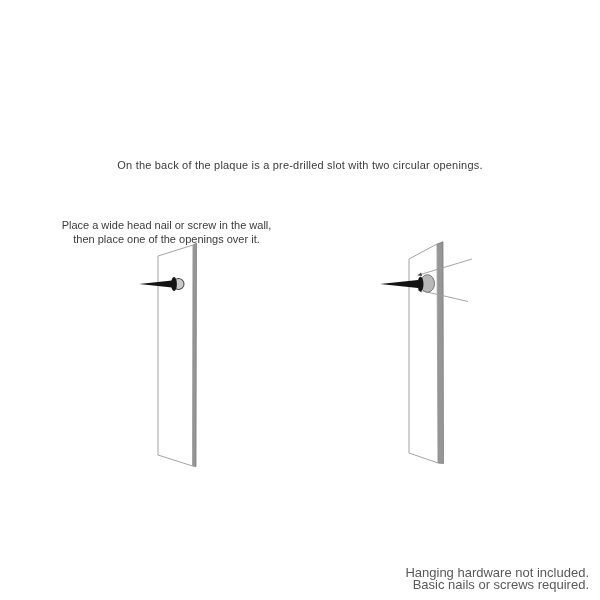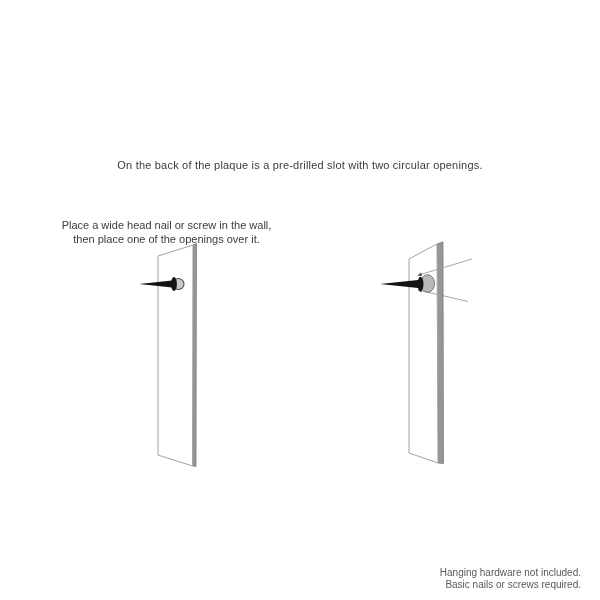--- a/index.html
+++ b/index.html
@@ -33,25 +33,25 @@
     color: var(--text, #3b3b3b);
     white-space: pre-line;
   }
   .caption-left  { left: 24px;  top: 207px; width: 285px; margin-top: 12px; }
   .caption-right { left: 290px; top: 207px; width: 275px; }
   .diagram { position: absolute; }
   .diagram-left  { left: 100px; top: 238px; }
   .diagram-right { left: 350px; top: 238px; }
   .footer {
     position: absolute;
-    right: 19px;
+    right: 11px;
     top: 567px;
     margin: 0;
     text-align: right;
-    font-size: 10px;
+    font-size: 13px;
     line-height: 12px;
     color: var(--muted-text, #595959);
     white-space: pre-line;
   }
 </style>
 </head>
 <body>
 
 <div class="canvas">
 

